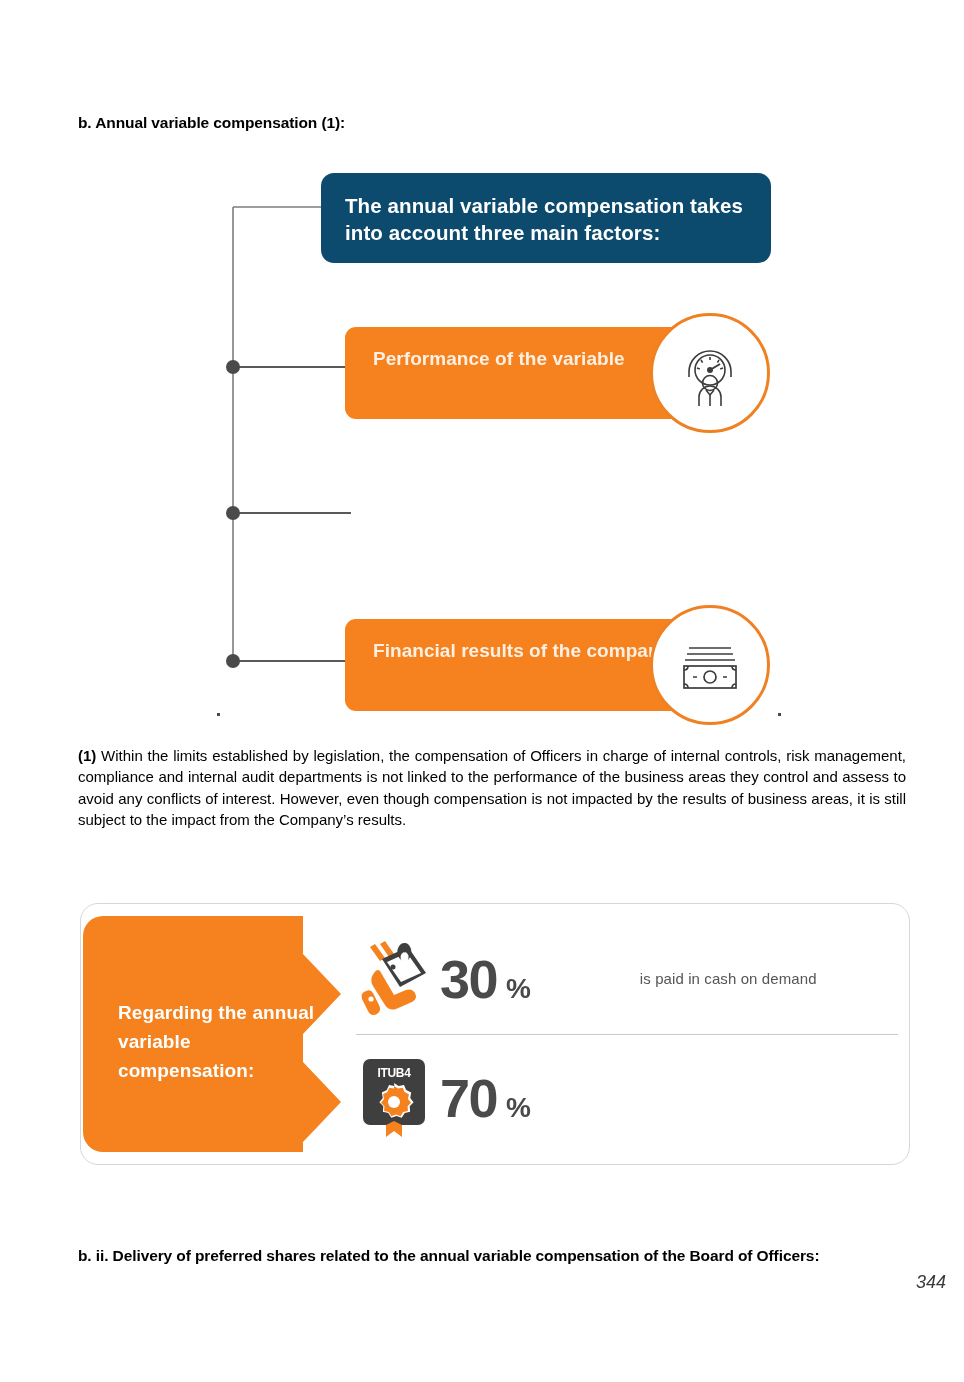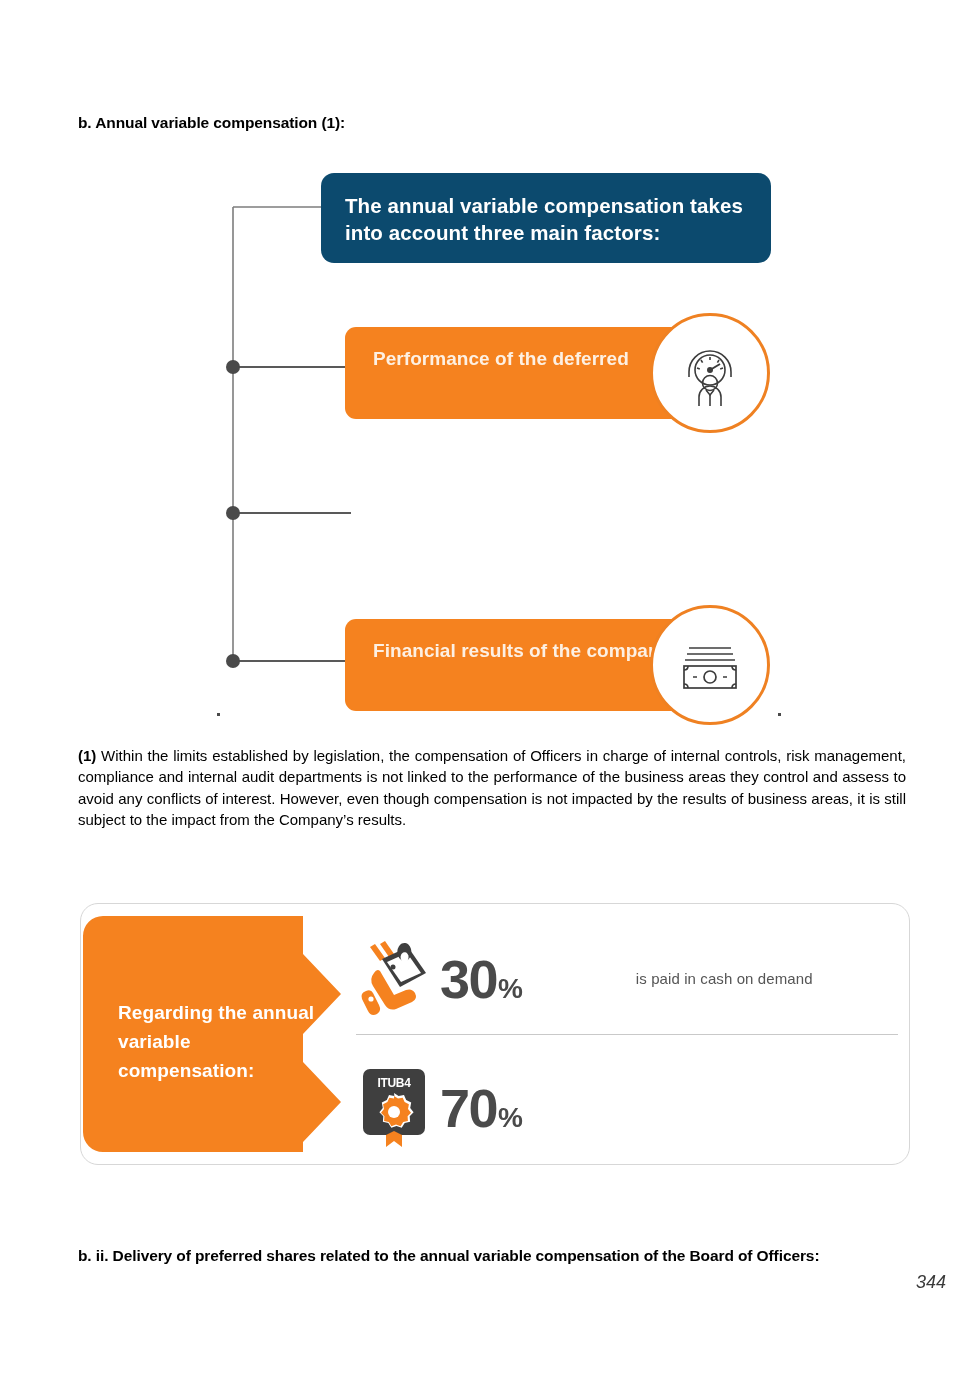--- a/index.html
+++ b/index.html
@@ -176,21 +176,21 @@
     height: 262px;
   }
   .dist-row {
     position: absolute;
     left: 0;
     width: 562px;
     display: flex;
     align-items: center;
   }
   .dist-row.row30 { top: 22px;  height: 108px; }
-  .dist-row.row70 { top: 150px; height: 110px; }
+  .dist-row.row70 { top: 140px; height: 110px; }
 
   .dist-divider {
     position: absolute;
     left: 8px;
     top: 131px;
     width: 542px;
     height: 1px;
     background: #c9c9c9;
   }
 
@@ -202,20 +202,21 @@
     justify-content: center;
   }
   .dist-pct {
     flex: 0 0 auto;
     color: #4a4a4a;
     font-weight: bold;
     display: flex;
     align-items: baseline;
     margin-right: 16px;
     letter-spacing: -1.5px;
+    gap: 8px;
   }
   .dist-pct .num { font-size: 54px; line-height: 1; }
   .dist-pct .sym { font-size: 28px; line-height: 1; margin-left: 1px; letter-spacing: -0.5px;}
 
   .dist-desc {
     flex: 1 1 auto;
     color: #555555;
     font-size: 15px;
     line-height: 1.48;
     font-weight: bold;
@@ -262,21 +263,21 @@
       <path d="M28 348 L146 348" stroke="#595959" stroke-width="1.8" fill="none"></path>
       <path d="M28 496 L146 496" stroke="#595959" stroke-width="1.8" fill="none"></path>
       <circle cx="28" cy="202" r="7" fill="#4a4a4a"></circle>
       <circle cx="28" cy="348" r="7" fill="#4a4a4a"></circle>
       <circle cx="28" cy="496" r="7" fill="#4a4a4a"></circle>
     </svg>
 
     <div class="factor-header">The annual variable compensation takes into account three main factors:</div>
 
     <div class="factor-row r1">
-      <div class="factor-bar">Performance of the deferred</div>
+      <div class="factor-bar">Performance of the variable</div>
       <div class="factor-circle">
         <span>
           <svg width="74" height="74" viewBox="0 0 74 74" fill="none" stroke="#3c3c3c" stroke-width="1.6">
             <path d="M16 36 a21 21 0 0 1 42 0"></path>
             <path d="M16 36 l0 5 M58 36 l0 5"></path>
             <circle cx="37" cy="34" r="15"></circle>
             <path d="M37 34 L47 28" stroke-width="2"></path>
             <circle cx="37" cy="34" r="2.2" fill="#3c3c3c"></circle>
             <path d="M37 21 l0 3 M28 24 l1.6 2.6 M46 24 l-1.6 2.6 M24 32 l2.8 1 M50 32 l-2.8 1"></path>
             <circle cx="37" cy="47" r="7.5"></circle>

